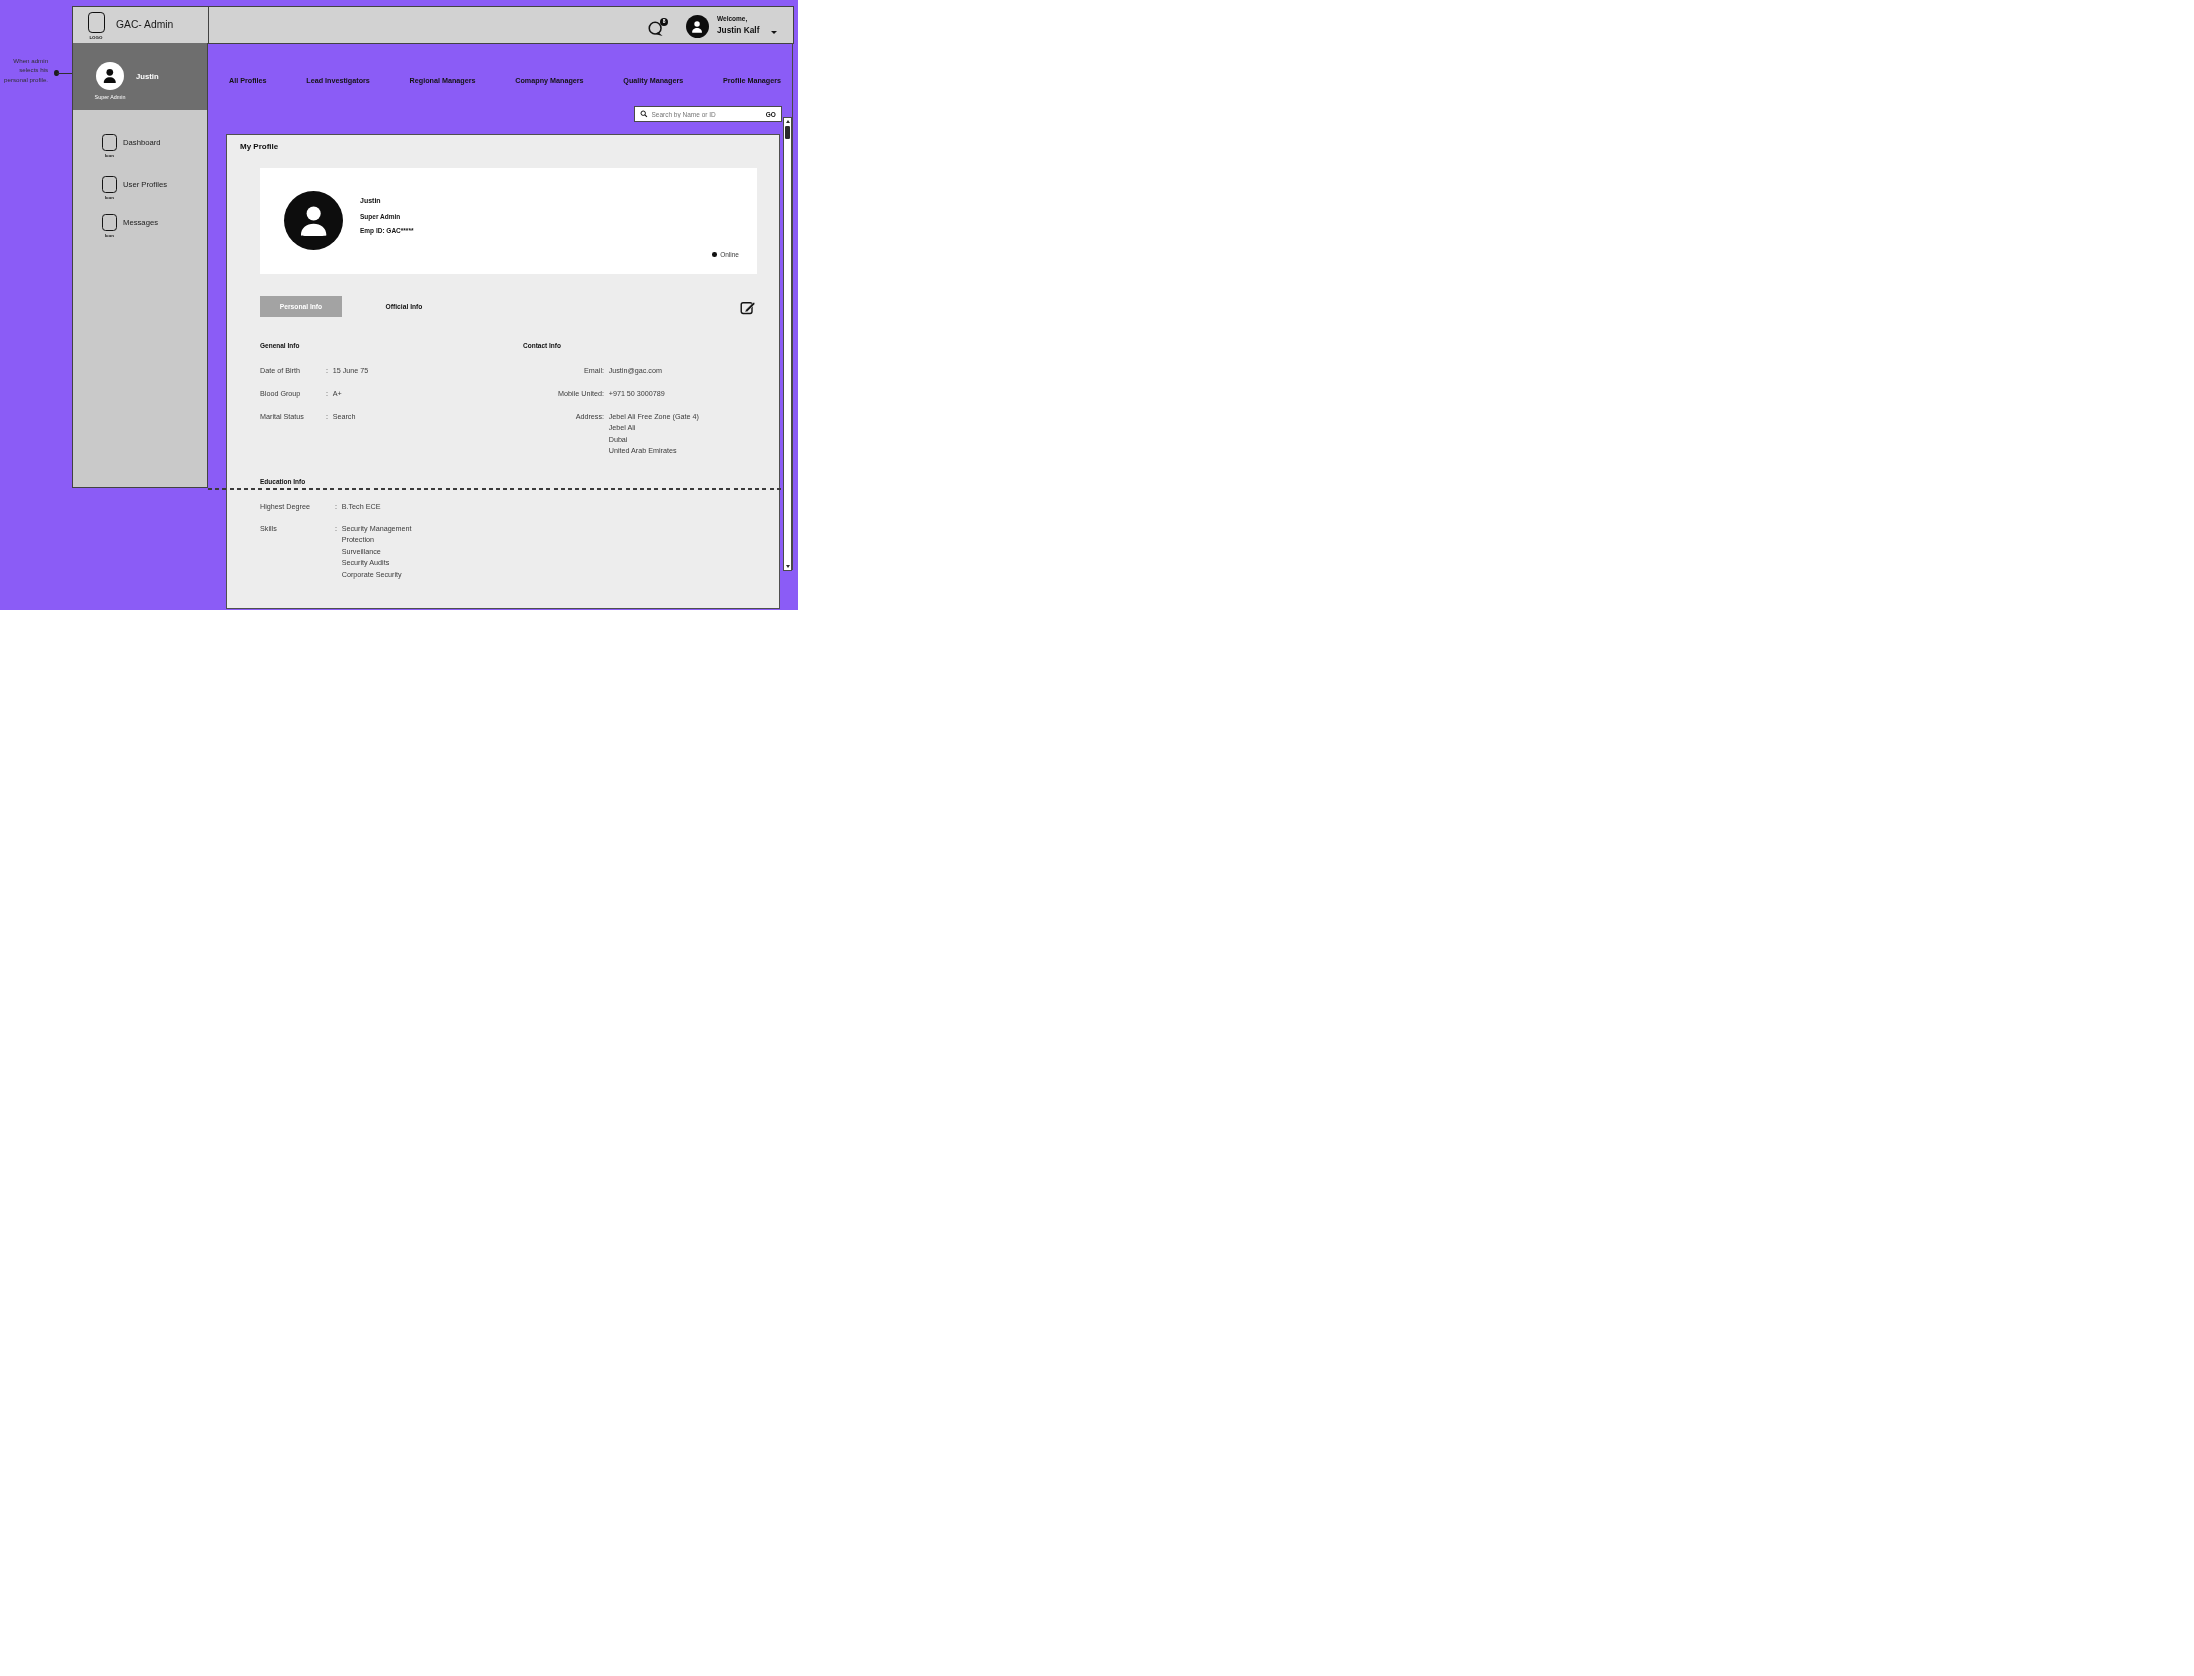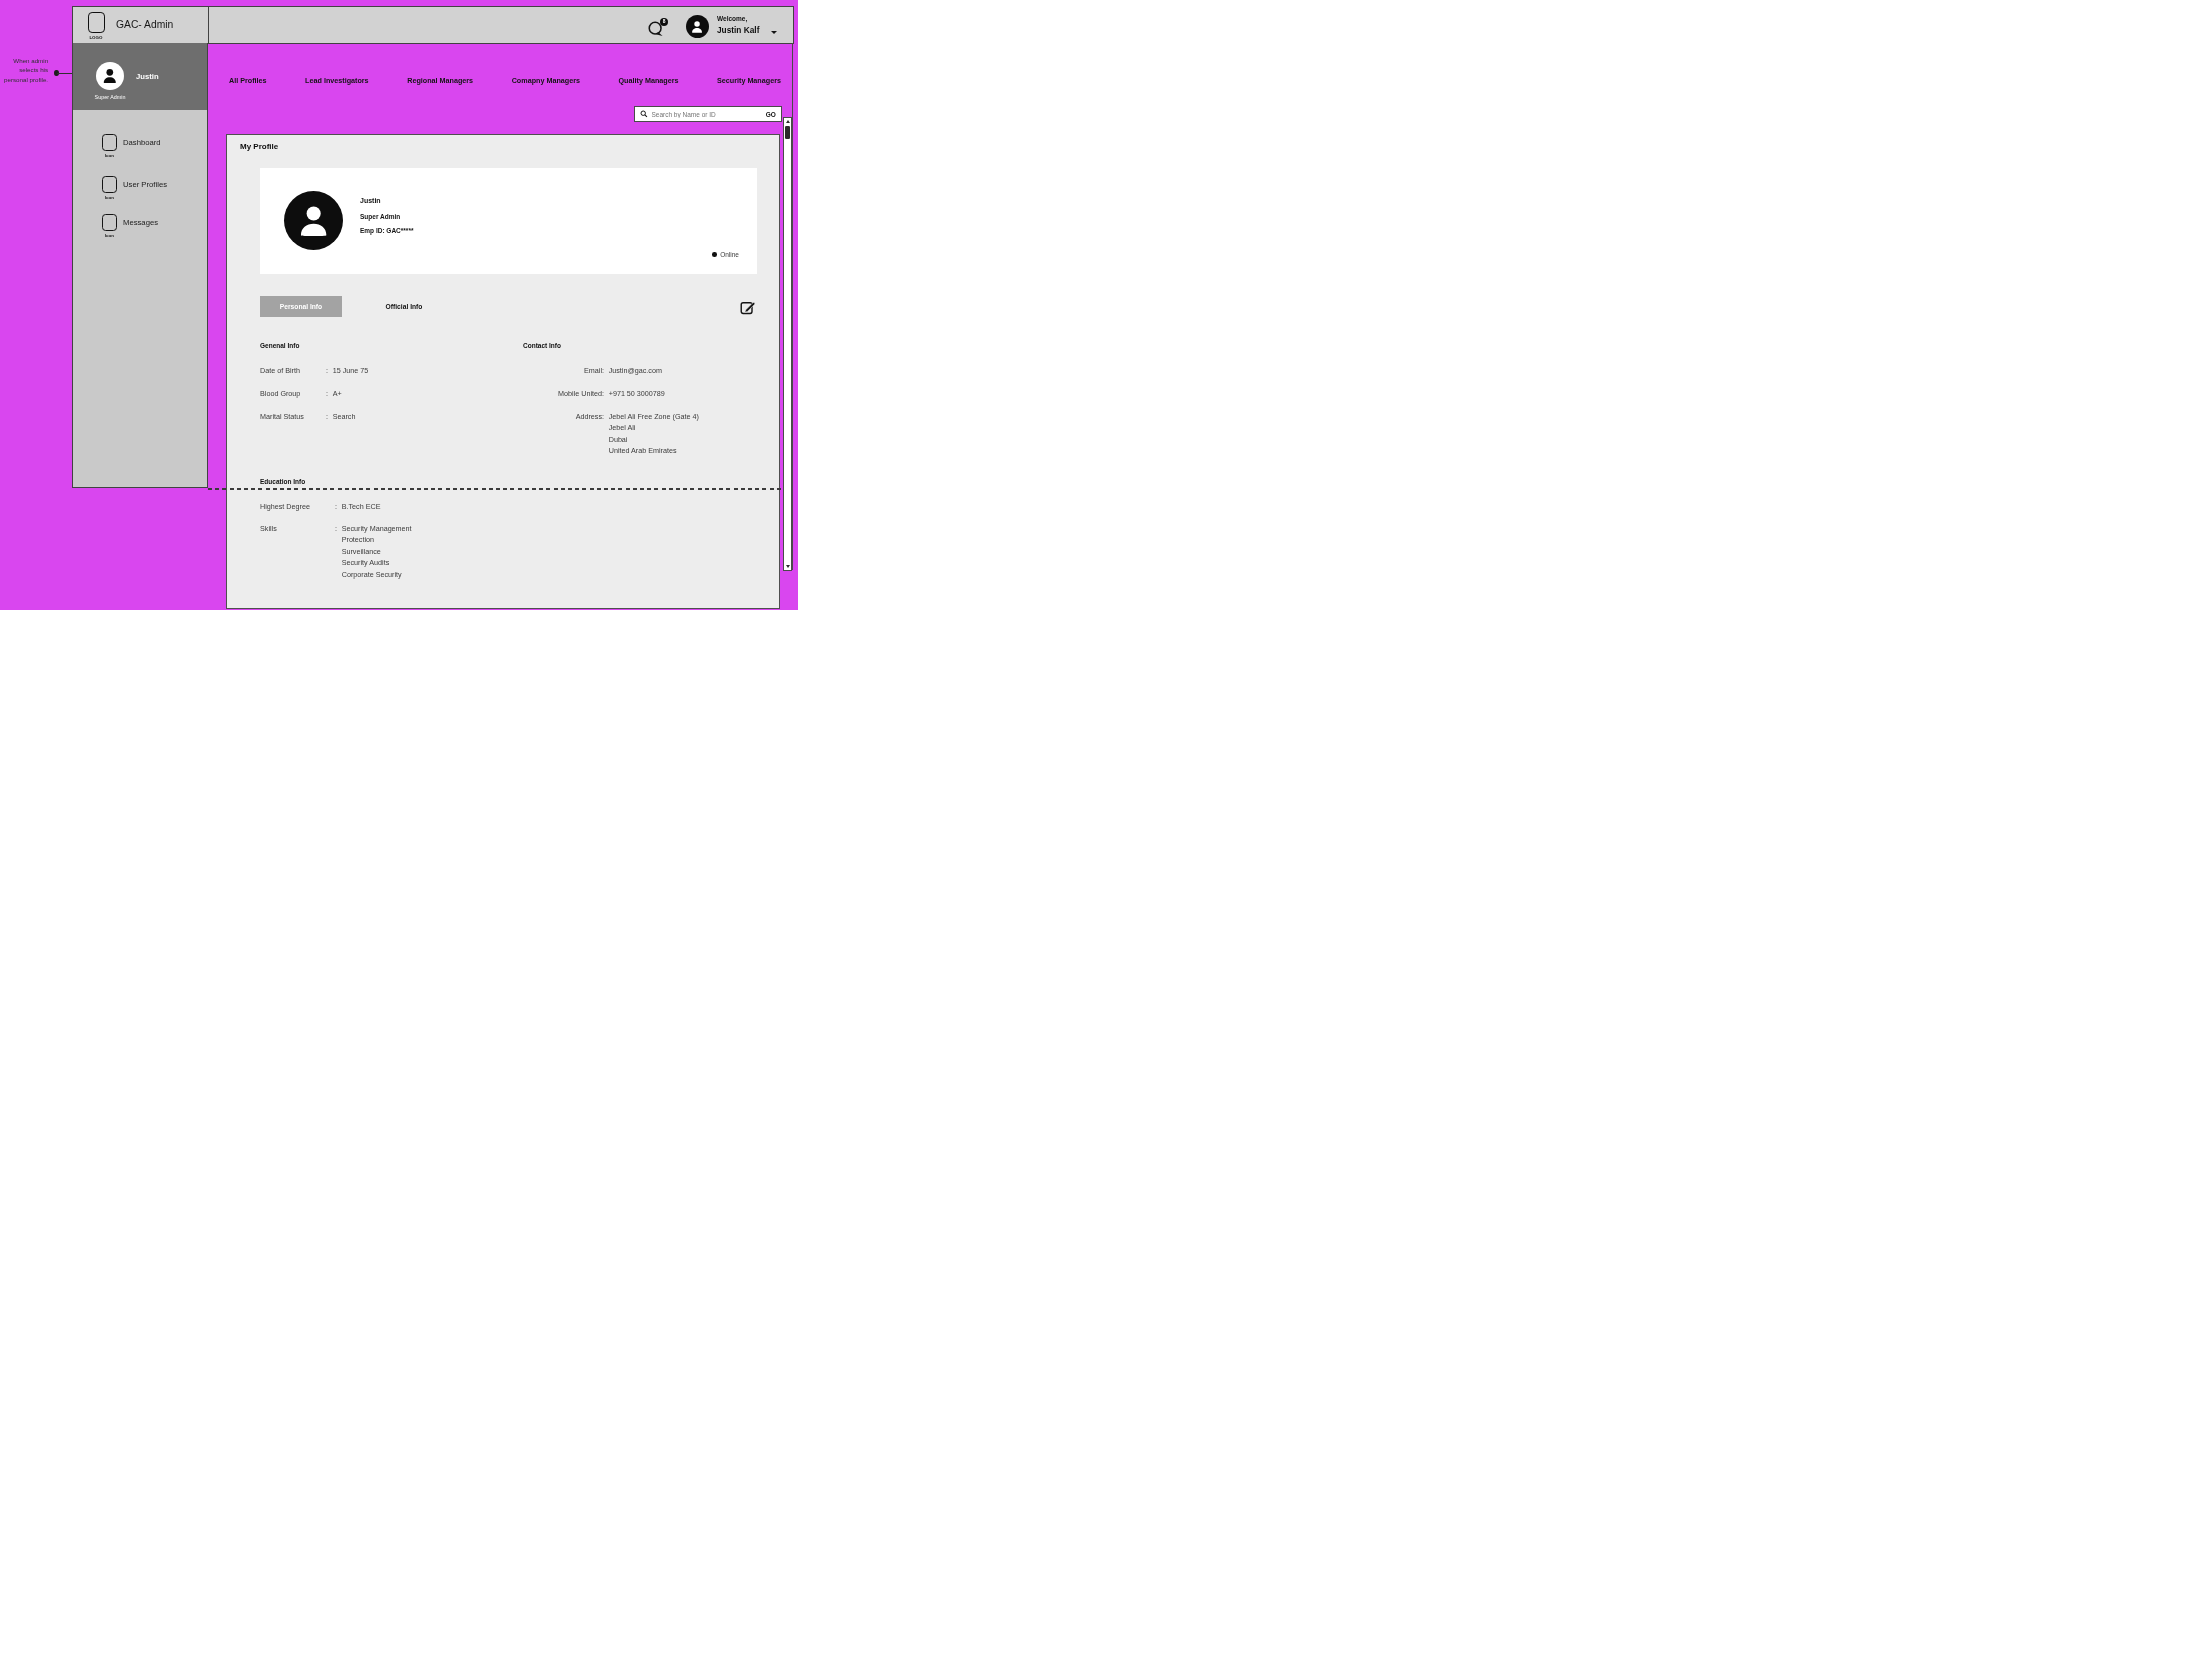--- a/index.html
+++ b/index.html
@@ -1,17 +1,17 @@
 <!DOCTYPE html>
 <html style="font-size:8.3px"><head>
 <meta charset="utf-8">
 <style>
   * { margin:0; padding:0; box-sizing:border-box; }
   body { background:#fff; font-family:"Liberation Sans", sans-serif; }
-  .stage { position:relative; width:798px; height:610px; background:#d946ef; overflow:hidden; }
+  .stage { position:relative; width:798px; height:610px; background:#8b5cf6; overflow:hidden; }
 
   
   .annotation { position:absolute; left:2.1px; top:56px; width:46px; text-align:right;
     font-size:6.2px; line-height:9.3px; color:#2f2f2f; }
   .annotation-dot { position:absolute; left:54px; top:70px; width:4.6px; height:6.2px;
     background:#1e1e1e; border-radius:50%; }
   .annotation-line { position:absolute; left:57px; top:73px; width:39px; height:0;
     border-top:1.3px solid #2f2f2f; }
 
   
@@ -164,21 +164,21 @@
       <div class="sb-label">Messages</div>
     </div>
   </div>
 
   <div class="main-nav">
     <div class="nav-tab">All Profiles</div>
     <div class="nav-tab">Lead Investigators</div>
     <div class="nav-tab">Regional Managers</div>
     <div class="nav-tab">Comapny Managers</div>
     <div class="nav-tab">Quality Managers</div>
-    <div class="nav-tab">Security Managers</div>
+    <div class="nav-tab">Profile Managers</div>
   </div>
 
   <div class="search-box">
     <svg width="7.7" height="7.7" viewBox="0 0 16 16">
       <circle cx="6.7" cy="6.7" r="4.6" fill="none" stroke="#111" stroke-width="2"></circle>
       <line x1="10.2" y1="10.2" x2="14.4" y2="14.4" stroke="#111" stroke-width="2.2"></line>
     </svg>
     <input type="text" placeholder="Search by Name or ID" style="">
     <div class="go-btn">GO</div>
   </div>

